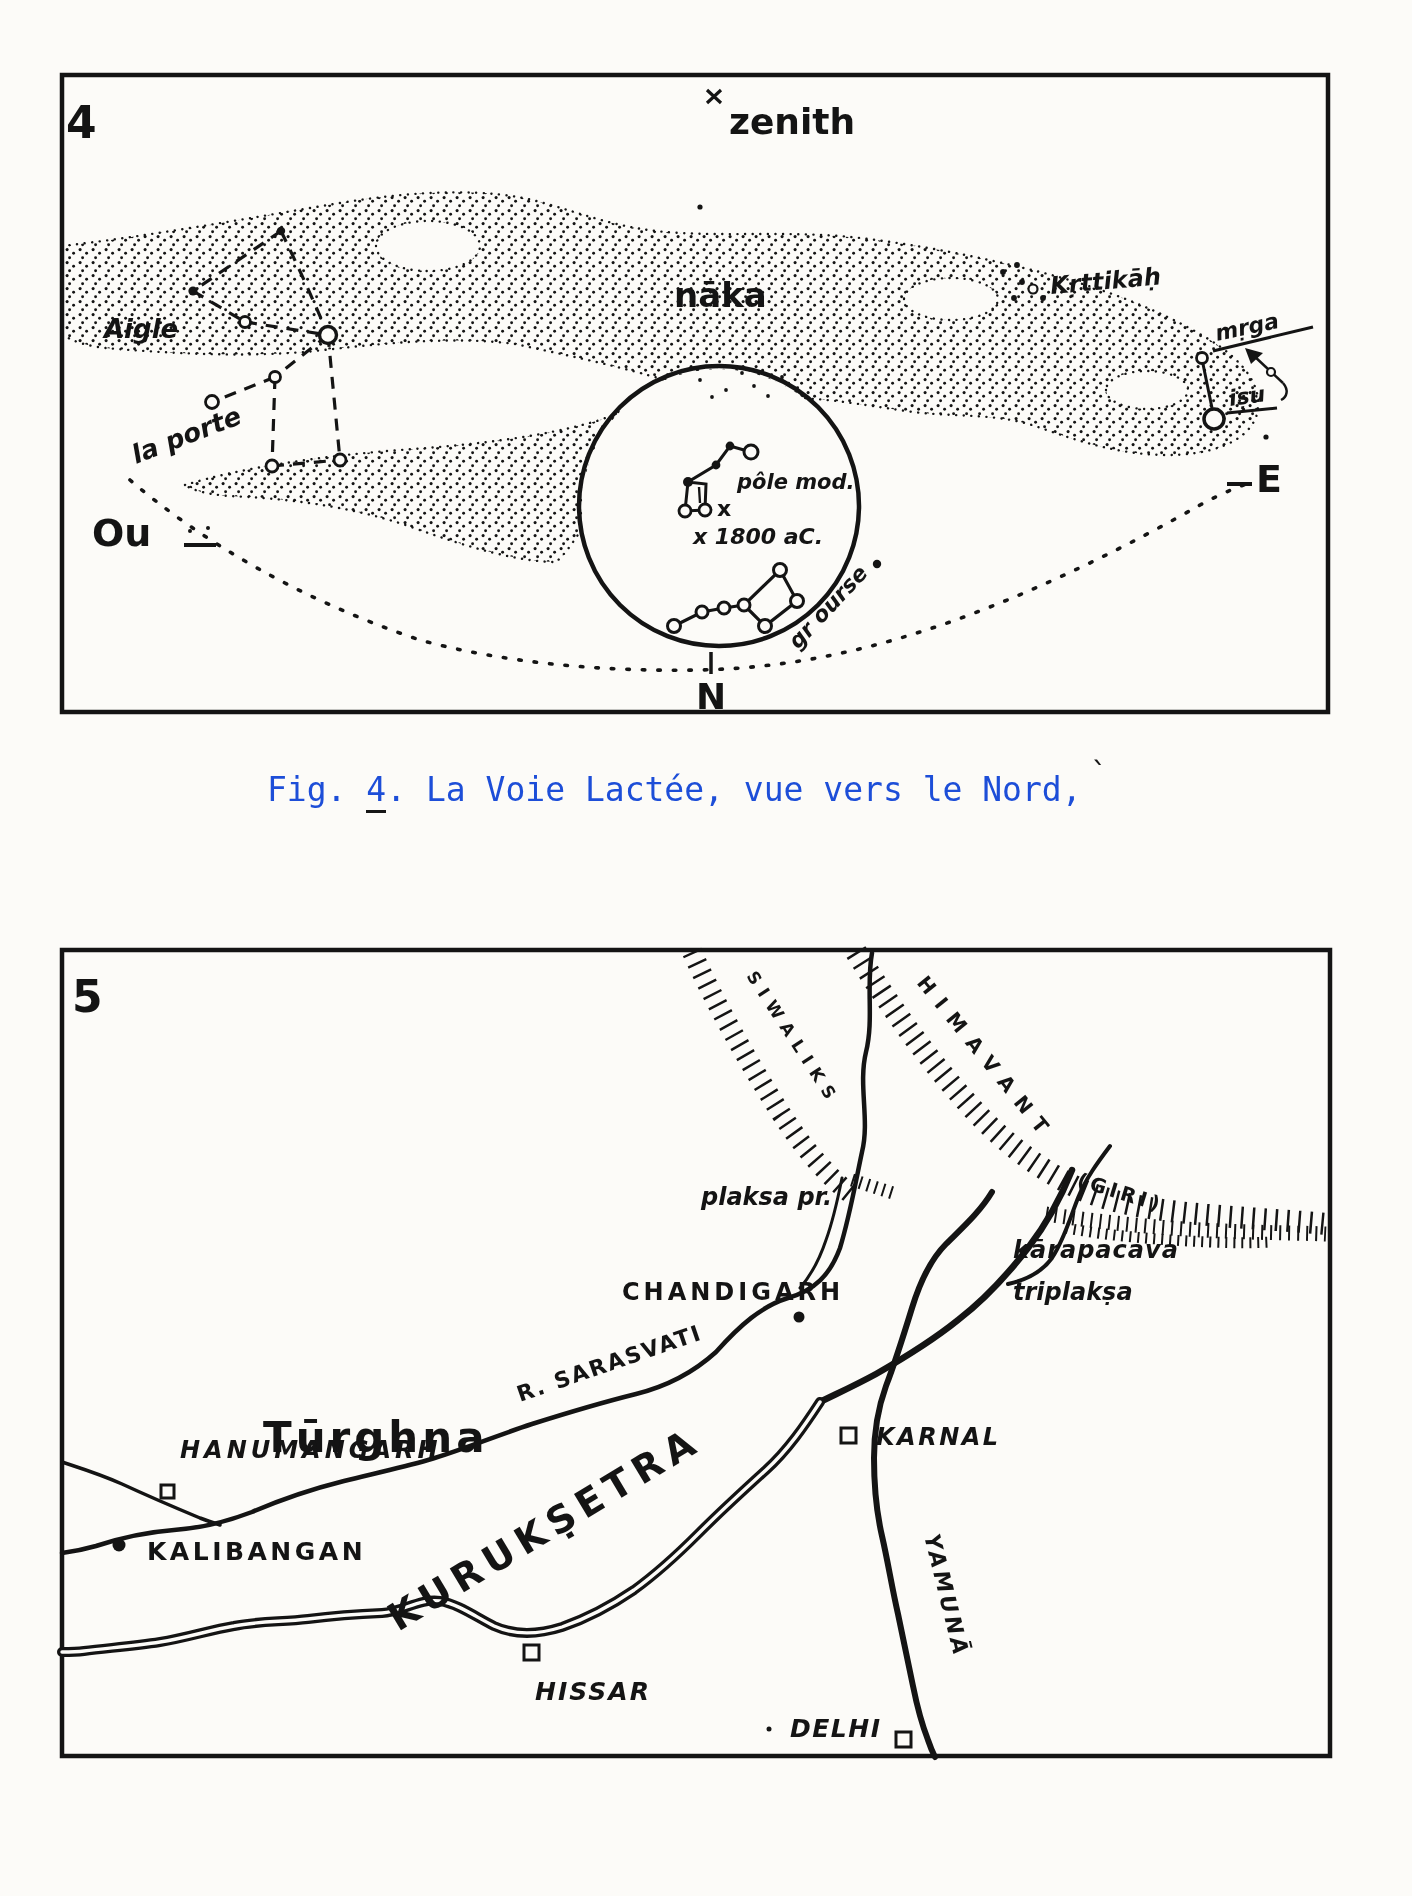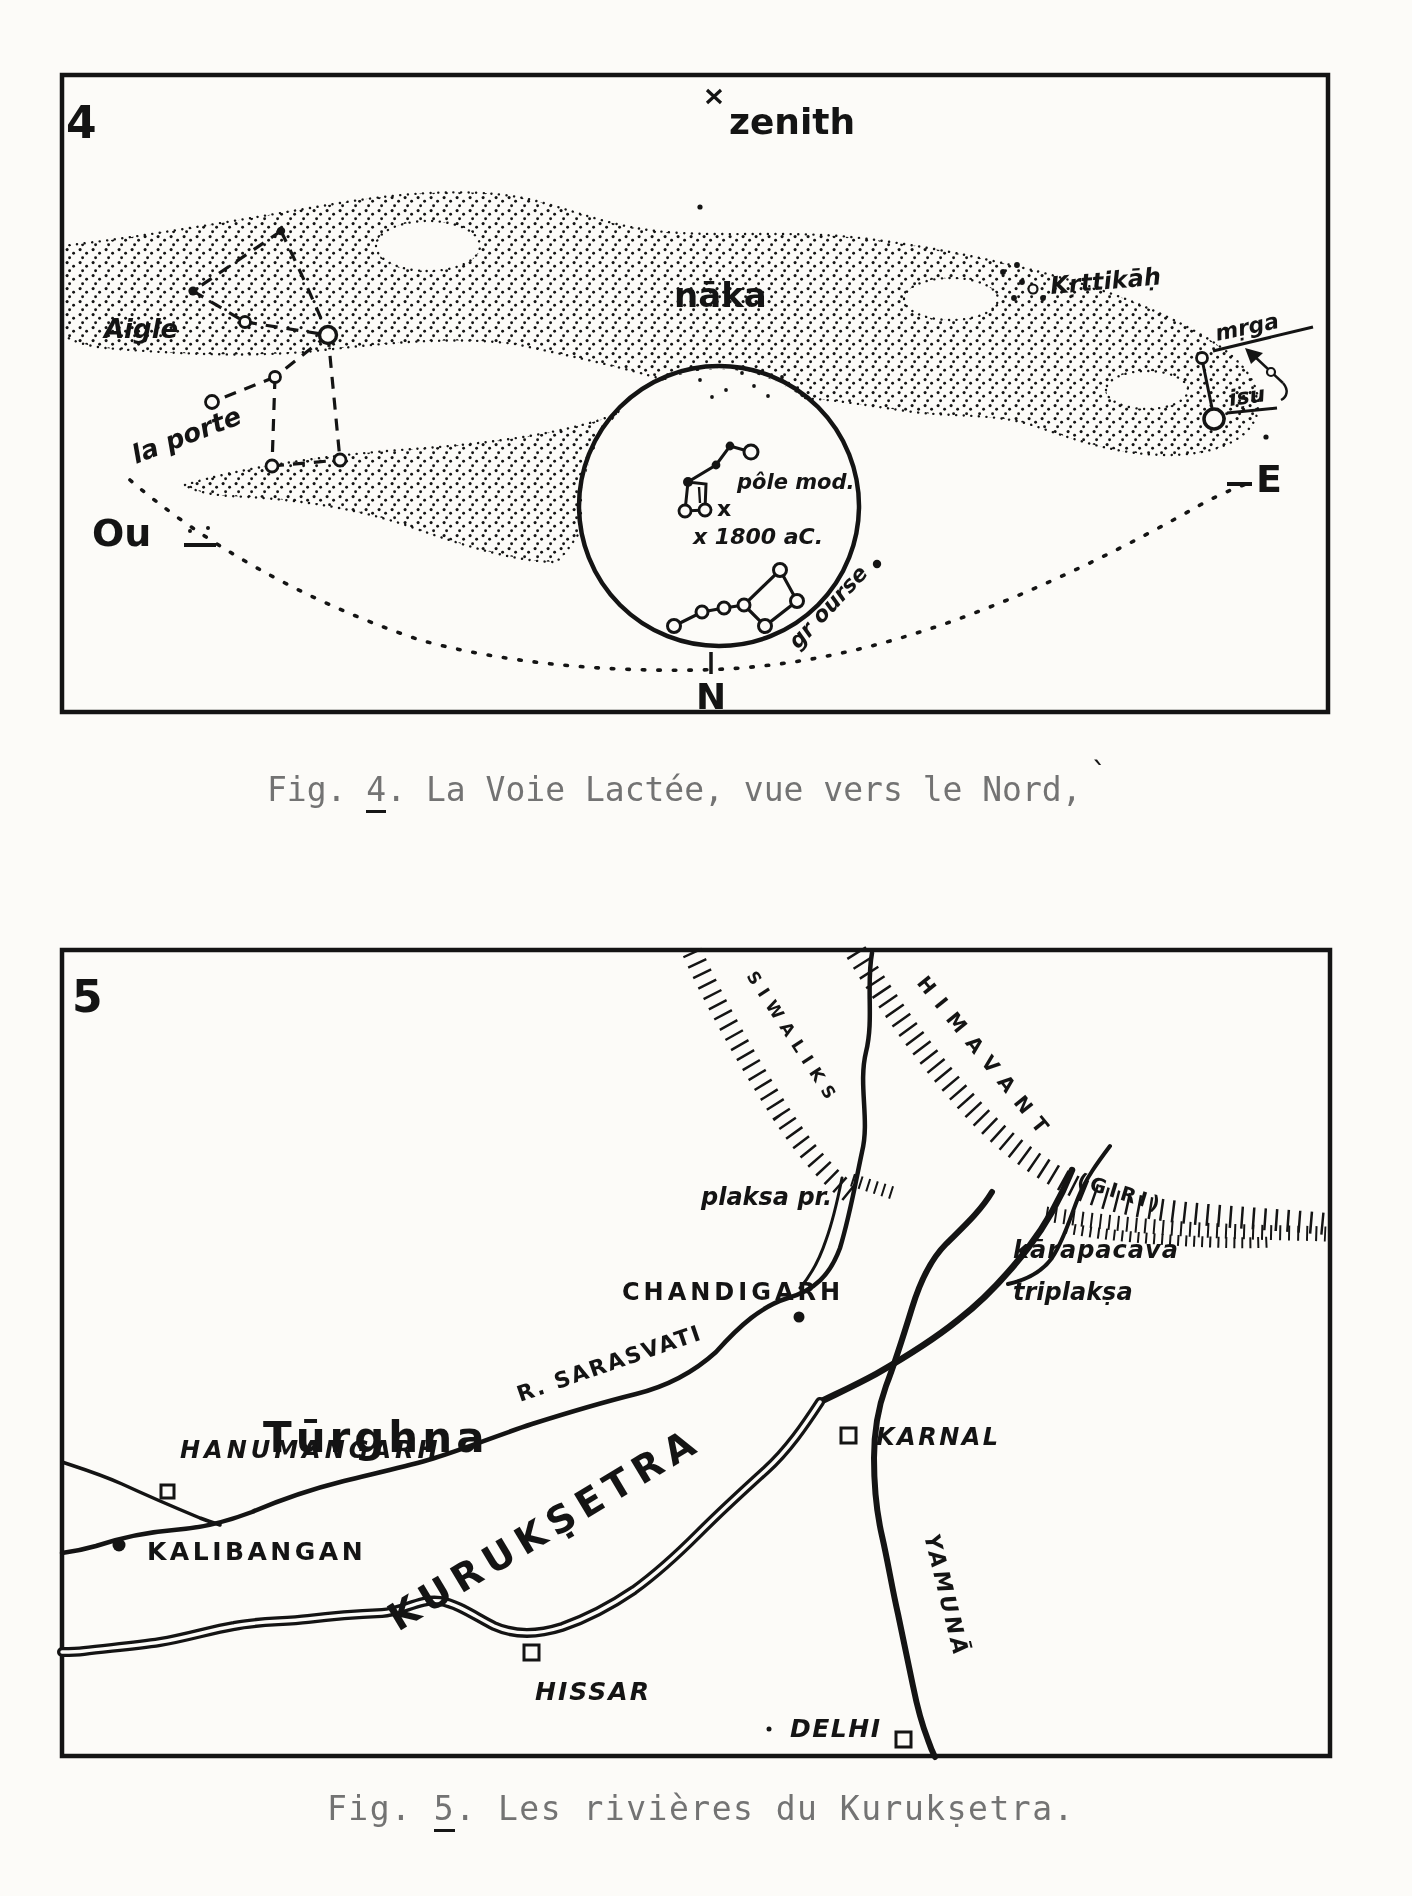--- a/index.html
+++ b/index.html
@@ -10,21 +10,21 @@
     margin:0 auto;
     overflow:hidden;
     font-family:"DejaVu Sans",sans-serif;
     color:#141414;
   }
   svg{position:absolute;left:0;top:0;}
   .cap{
     position:absolute;
     font-family:"DejaVu Sans Mono","DejaVu Sans",monospace;
     font-size:33px;
-    color:#737373;
+    color:#1d4ed8;
     white-space:pre;
     letter-spacing:0px;
   }
   .cap .fignum{border-bottom:3px solid #161616;padding-bottom:1px;}
   .capmark{
     position:absolute;
     font-family:"DejaVu Sans Mono",monospace;
     font-size:30px;color:#161616;
   }
   .cap5{letter-spacing:1.5px;}
@@ -264,15 +264,14 @@
     <text transform="translate(924,1536) rotate(76)" class="it b" font-size="22" letter-spacing="3.5">YAMUNĀ</text>
     <text x="790" y="1737" class="it b" font-size="25" letter-spacing="1.5">DELHI</text>
     <text x="1013" y="1258" class="it b" font-size="24" letter-spacing="1">kārapacava</text>
     <text x="1013" y="1300" class="it b" font-size="24">triplakṣa</text>
   </g>
 </svg>
 
 <div class="cap" style="left:267px;top:770px"><span>Fig. </span><span class="fignum">4</span><span>. La Voie Lactée, vue vers le Nord,</span></div>
 <span class="capmark" style="left:1090px;top:756px">`</span>
 
-<div class="cap cap5" style="left:327px;top:1789px"><span>Fig. </span><span class="fignum">5</span><span>. Les rivières du Kurukṣetra.</span></div>
 
 </div>
 
 </body></html>

